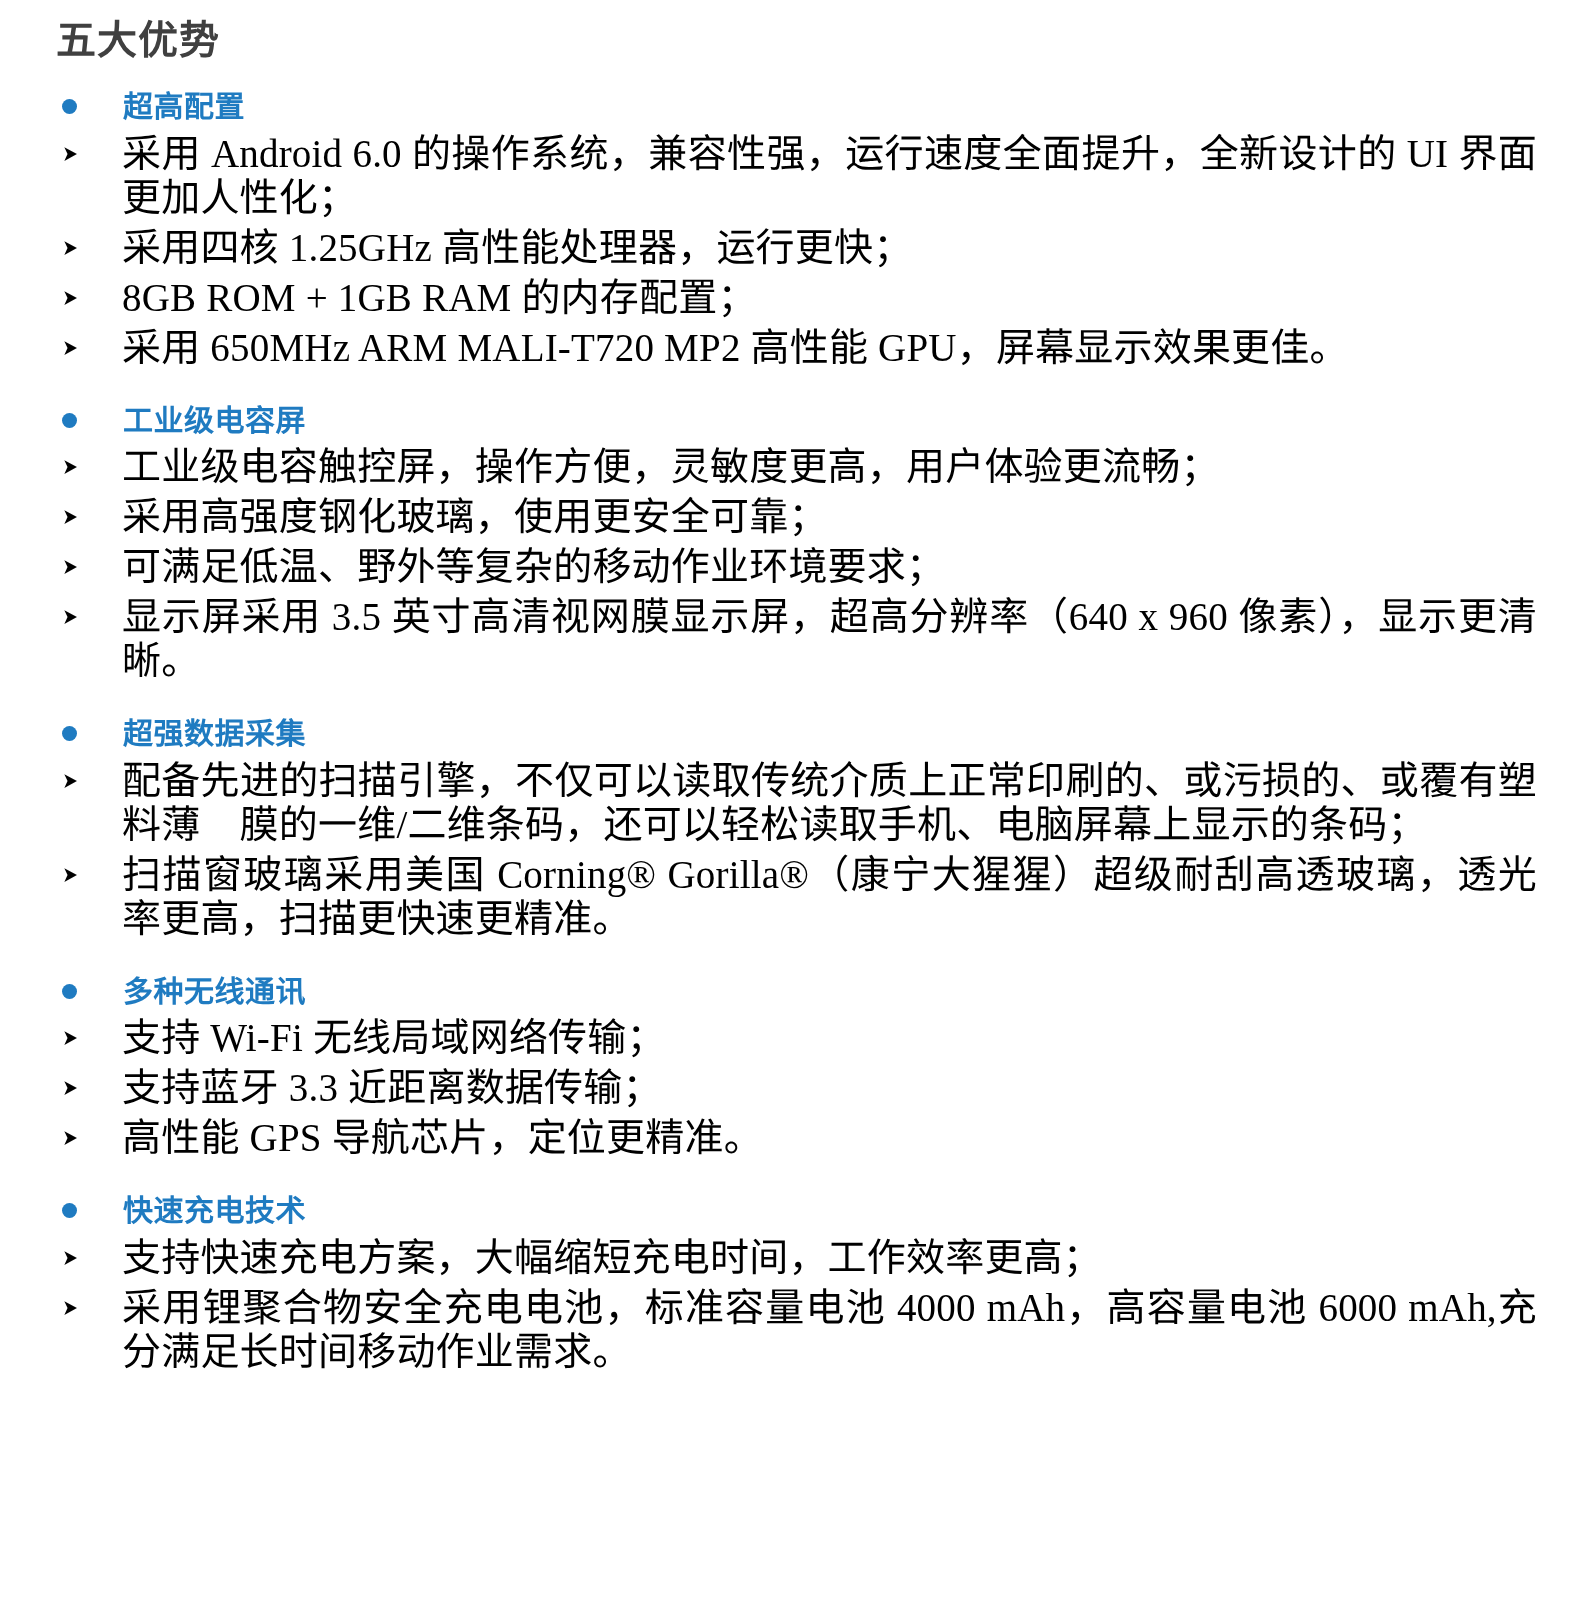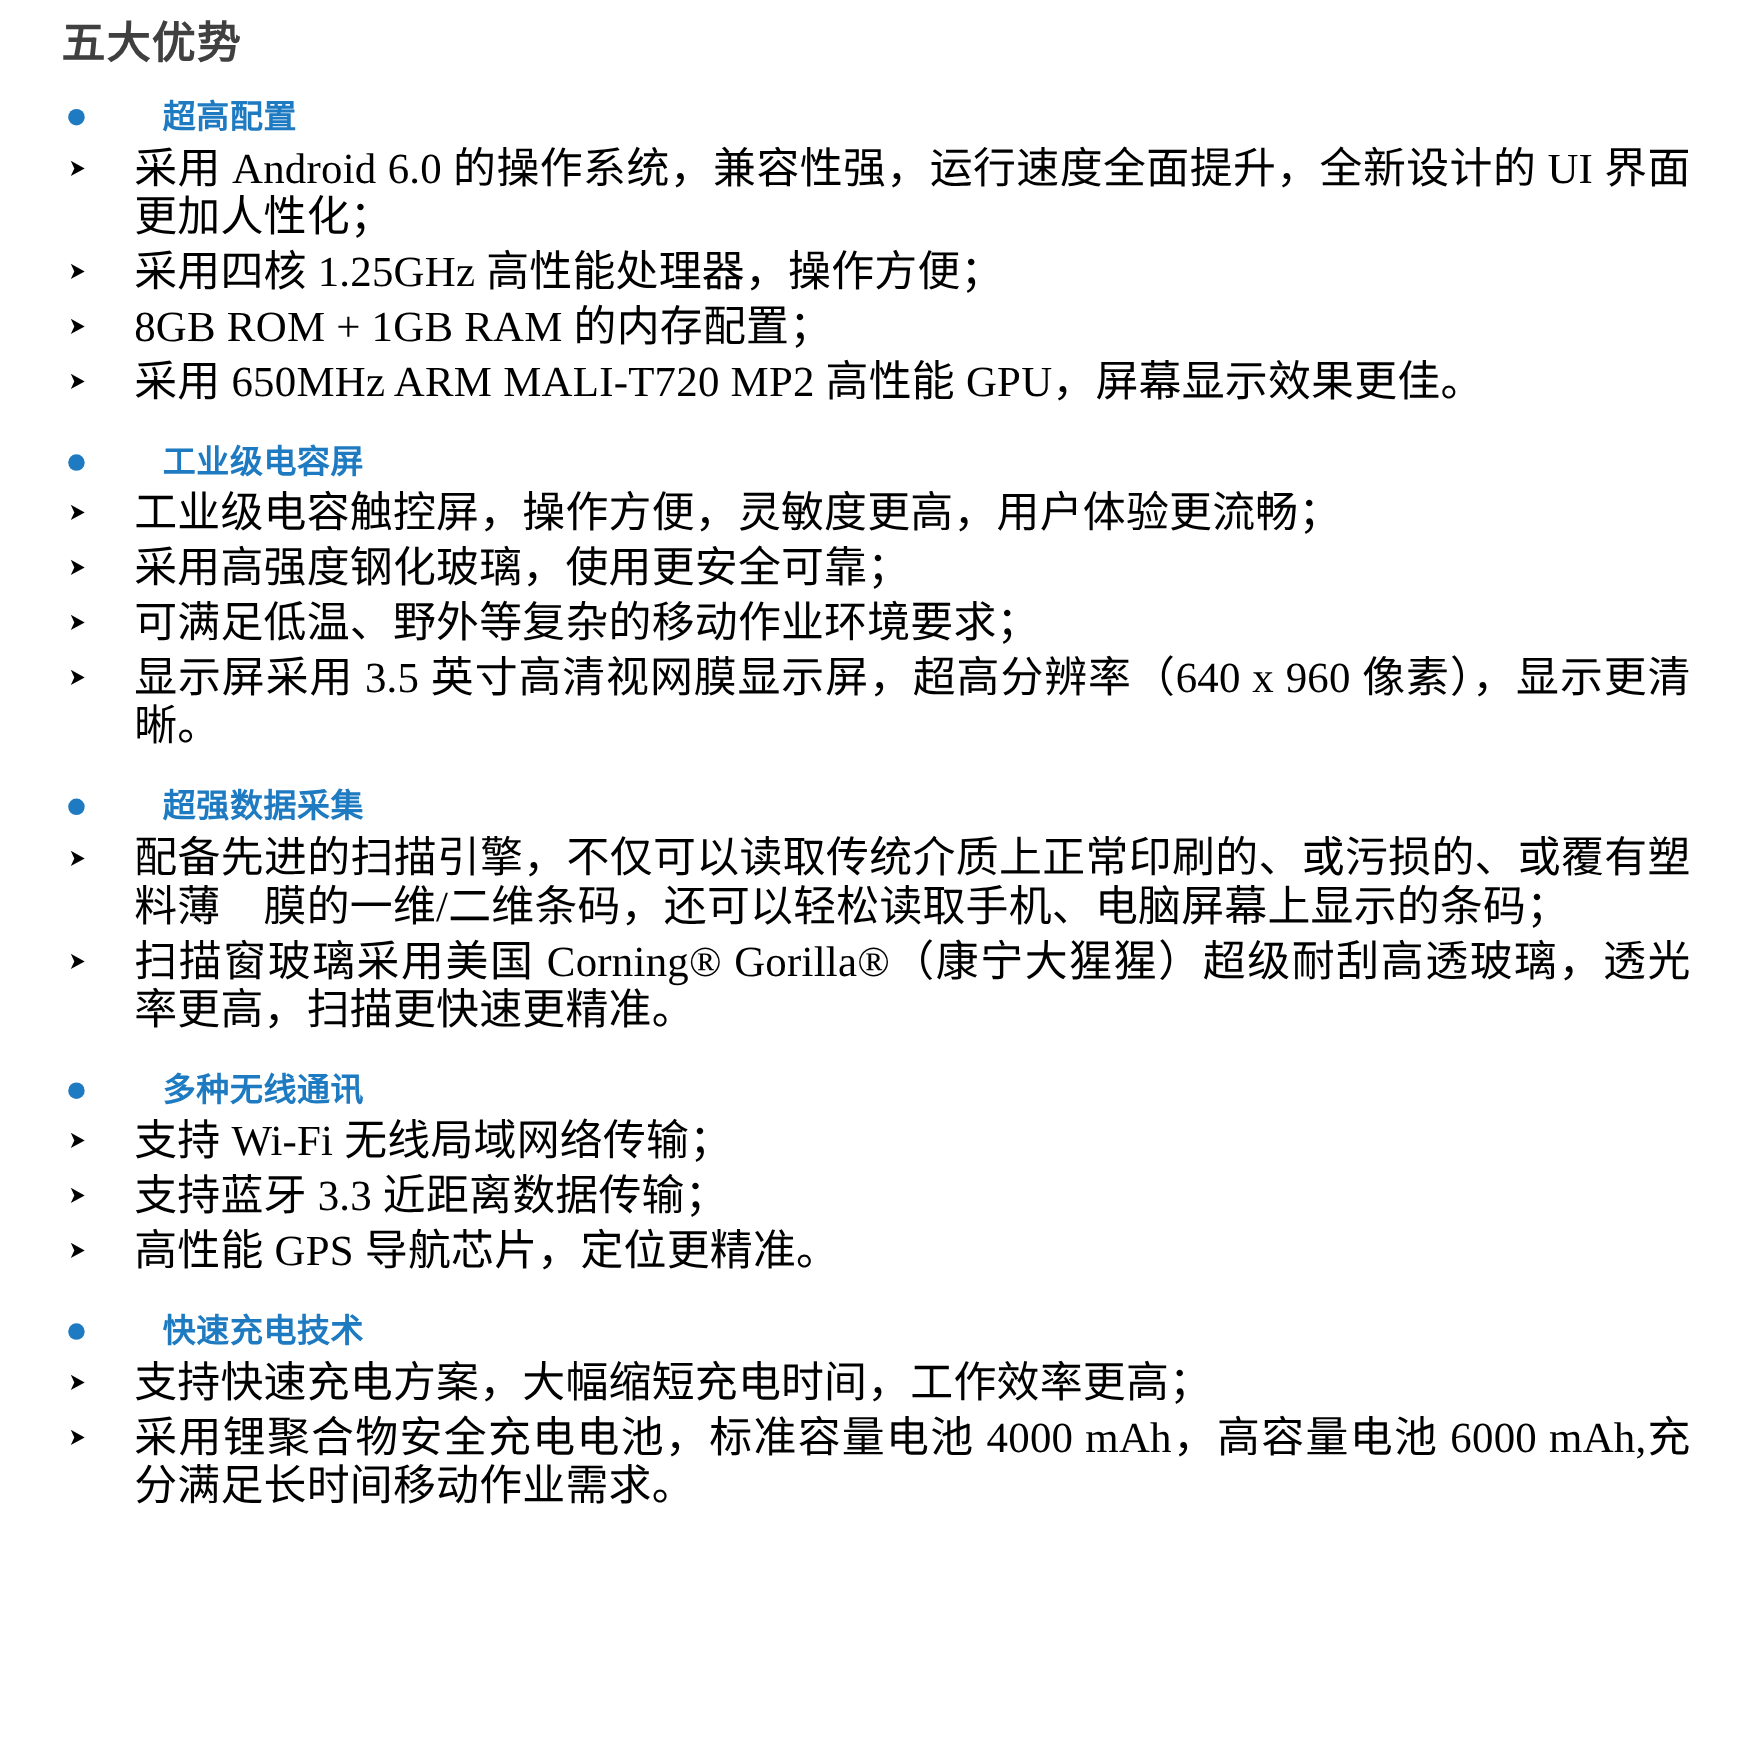--- a/index.html
+++ b/index.html
@@ -27,21 +27,20 @@
     margin: 6px 0 24px 4px;
   }
   .section {
     margin-bottom: 18px;
   }
   .section-head {
     display: flex;
     align-items: center;
     margin: 0 0 6px 0;
     padding-left: 10px;
-    gap: 25px;
   }
   .bullet-dot {
     width: 15px;
     height: 15px;
     border-radius: 50%;
     background: #1F7BC1;
     flex: 0 0 auto;
     margin-right: 46px;
   }
   .section-title {
@@ -92,21 +91,21 @@
     <div class="section-head">
       <span class="bullet-dot"></span>
       <span class="section-title">超高配置</span>
     </div>
     <div class="item">
       <span class="arrow">➤</span>
       <span class="item-text">采用 Android 6.0 的操作系统，兼容性强，运行速度全面提升，全新设计的 UI 界面更加人性化；</span>
     </div>
     <div class="item">
       <span class="arrow">➤</span>
-      <span class="item-text">采用四核 1.25GHz 高性能处理器，操作方便；</span>
+      <span class="item-text">采用四核 1.25GHz 高性能处理器，运行更快；</span>
     </div>
     <div class="item">
       <span class="arrow">➤</span>
       <span class="item-text">8GB ROM + 1GB RAM 的内存配置；</span>
     </div>
     <div class="item">
       <span class="arrow">➤</span>
       <span class="item-text">采用 650MHz ARM MALI-T720 MP2 高性能 GPU，屏幕显示效果更佳。</span>
     </div>
   </div>

